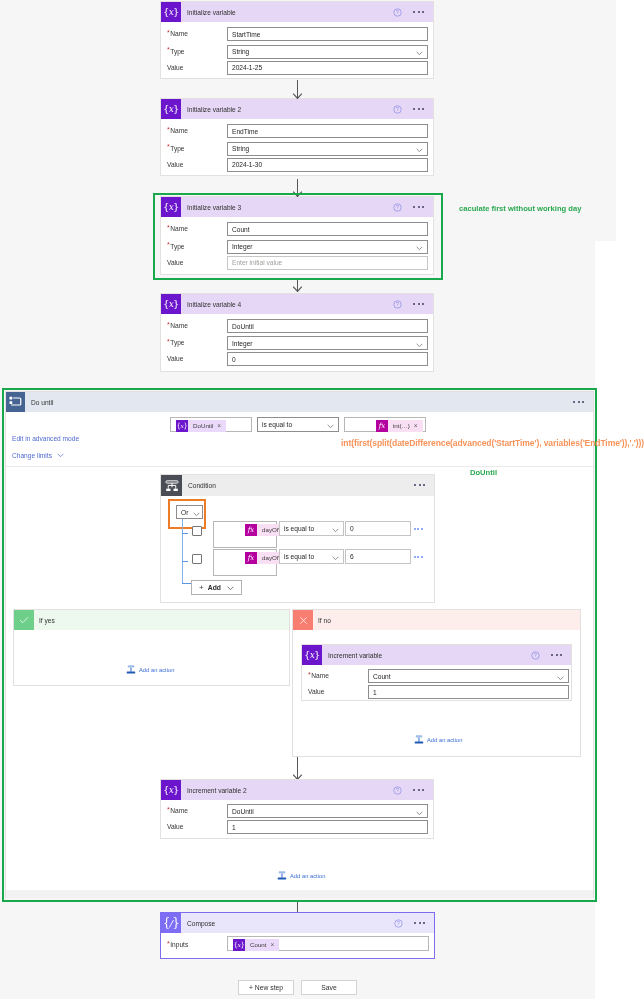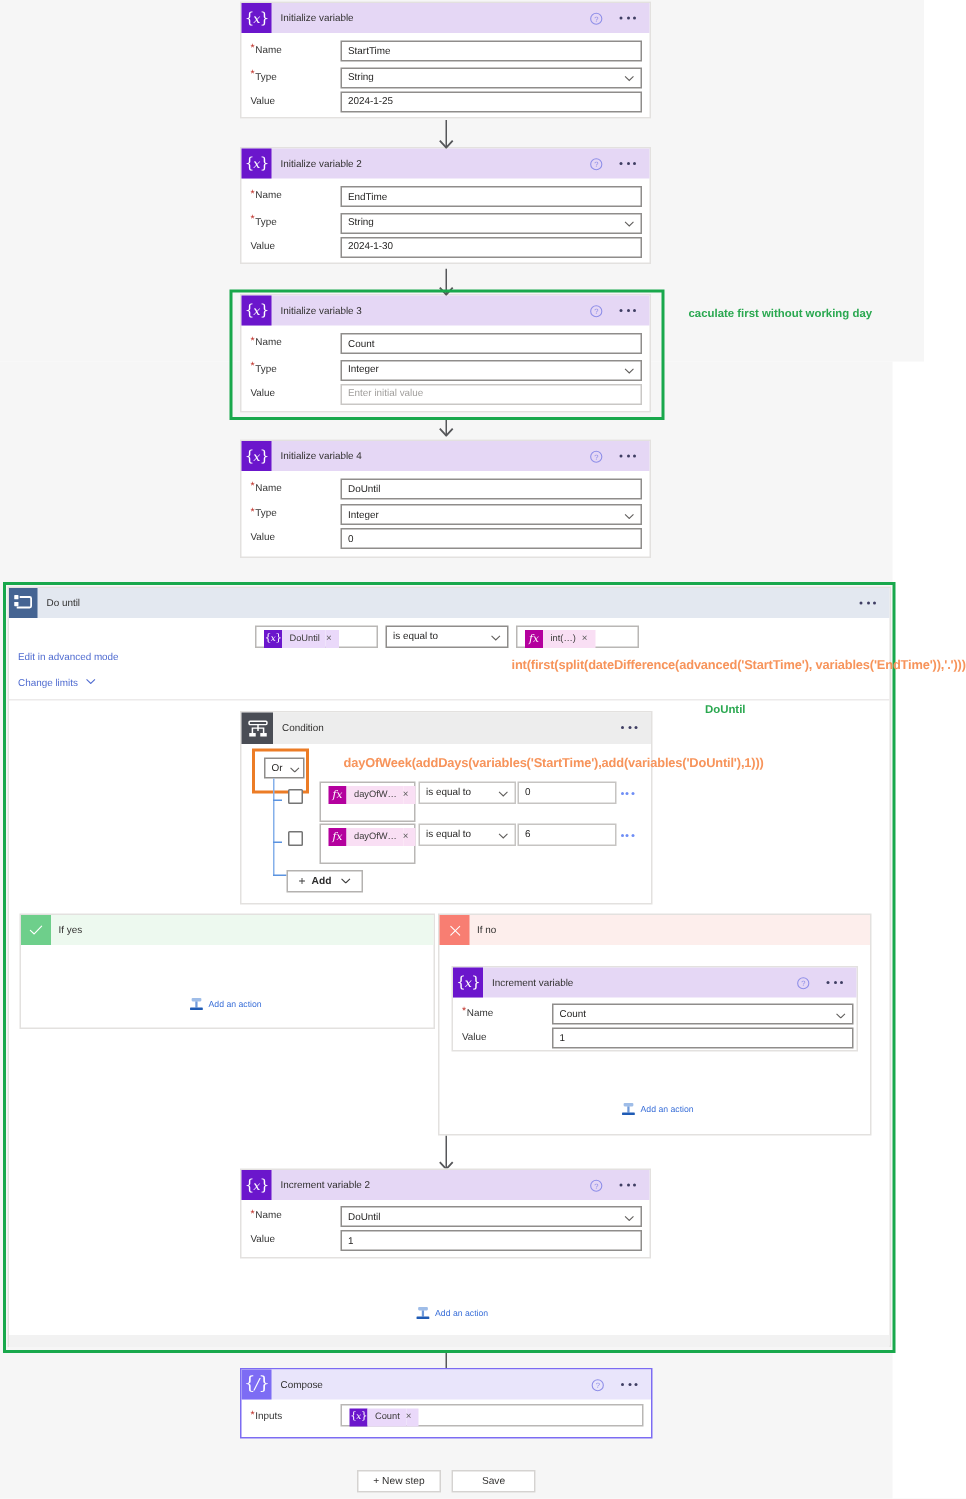--- a/index.html
+++ b/index.html
@@ -34,21 +34,21 @@
   .link{position:absolute;color:#4f6bd0;font-size:6.6px;white-space:nowrap;}
   .hl{position:absolute;border:2.2px solid #19a84c;box-sizing:border-box;}
   
   .tokfld{position:absolute;border:1px solid #b9b7b5;background:#fff;box-sizing:border-box;
       display:flex;align-items:flex-start;}
   .tok{display:flex;align-items:center;height:12px;}
   .tok .tic{width:12px;height:12px;display:flex;align-items:center;justify-content:center;}
   .tok .tlb{font-size:6.2px;color:#3b3a39;padding:0 4px 0 5px;height:12px;line-height:12px;}
   .tok .tx{font-size:6.5px;color:#5c5c5c;padding-right:5px;height:12px;line-height:12px;}
   .tok.v .tic{background:#6b16cc;} .tok.v .tlb,.tok.v .tx{background:#ead9fa;}
-  .tok.f .tic{background:#b4009e;} .tok.f .tlb,.tok.f .tx{background:#f9dff4;}
+  .tok.f .tic{background:#b4009e;margin-left:26px;} .tok.f .tlb,.tok.f .tx{background:#f9dff4;}
   .orangebox{position:absolute;border:2.2px solid #ec7c26;box-sizing:border-box;}
 </style>
 </head>
 <body>
 
 <div id="canvas">
     <div class="grey" style="left:0;top:0;width:616px;height:241px;"></div>
     <div class="grey" style="left:0;top:241px;width:595px;height:758px;"></div>
     <div class="card" style="left:160px;top:1px;width:274px;height:78px;">
       <div class="card-hd">
@@ -273,21 +273,20 @@
         </div>
       </div>
     </div>
     <div class="orangebox" style="left:168px;top:499px;width:38px;height:30px;"></div>
     <div class="fld" style="left:176px;top:505px;width:27px;height:14px;padding-left:4px;font-size:6.6px;">
       <span>Or</span>
       <span class="chev" style="right:3px;"><svg width="7" height="4.5" viewBox="0 0 10 6">
           <path d="M1 1 L5 5 L9 1" stroke="#605e5c" stroke-width="1" fill="none"></path>
         </svg></span>
     </div>
-    <div class="expr" style="left:229px;top:503px;font-size:8.55px;">dayOfWeek(addDays(variables('StartTime'),add(variables('DoUntil'),1)))</div>
     <div style="position:absolute;left:192px;top:526px;width:10px;height:10px;border:1px solid #757575;background:#fff;box-sizing:border-box;border-radius:1px;"></div>
     <div class="tokfld" style="left:213px;top:521px;width:64px;height:27px;padding-left:5px;padding-top:2px;">
       <div class="tok f">
         <div class="tic">
           <span style="font-family: &quot;DejaVu Serif&quot;, serif; font-style: italic; font-size: 7px; color: rgb(255, 255, 255); line-height: 7px;">fx</span>
         </div>
         <div class="tlb">dayOfW…</div>
         <div class="tx">×</div>
       </div>
     </div>

